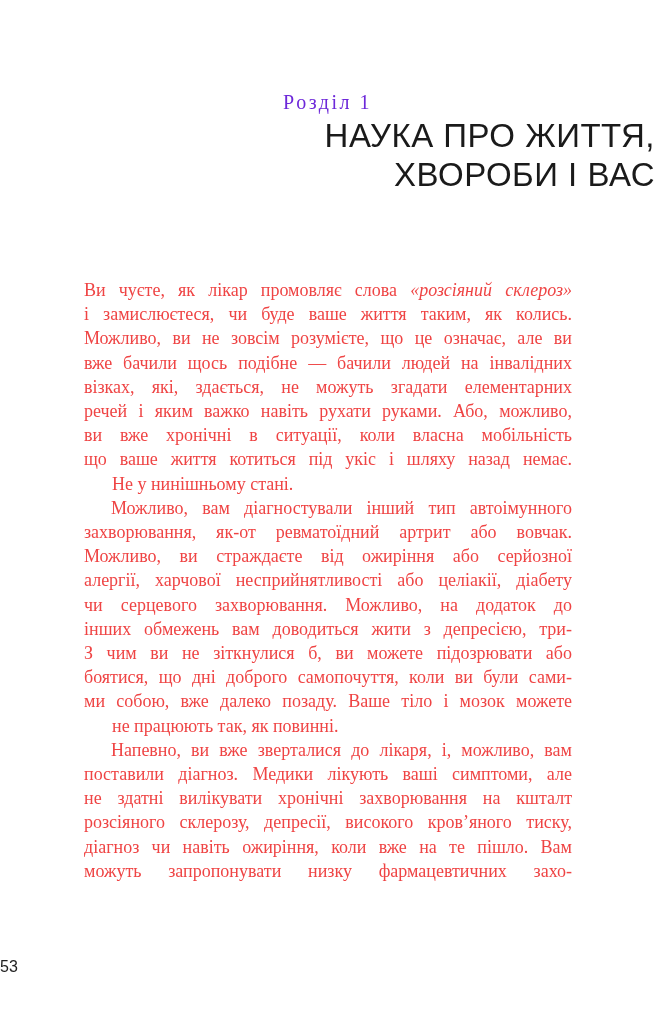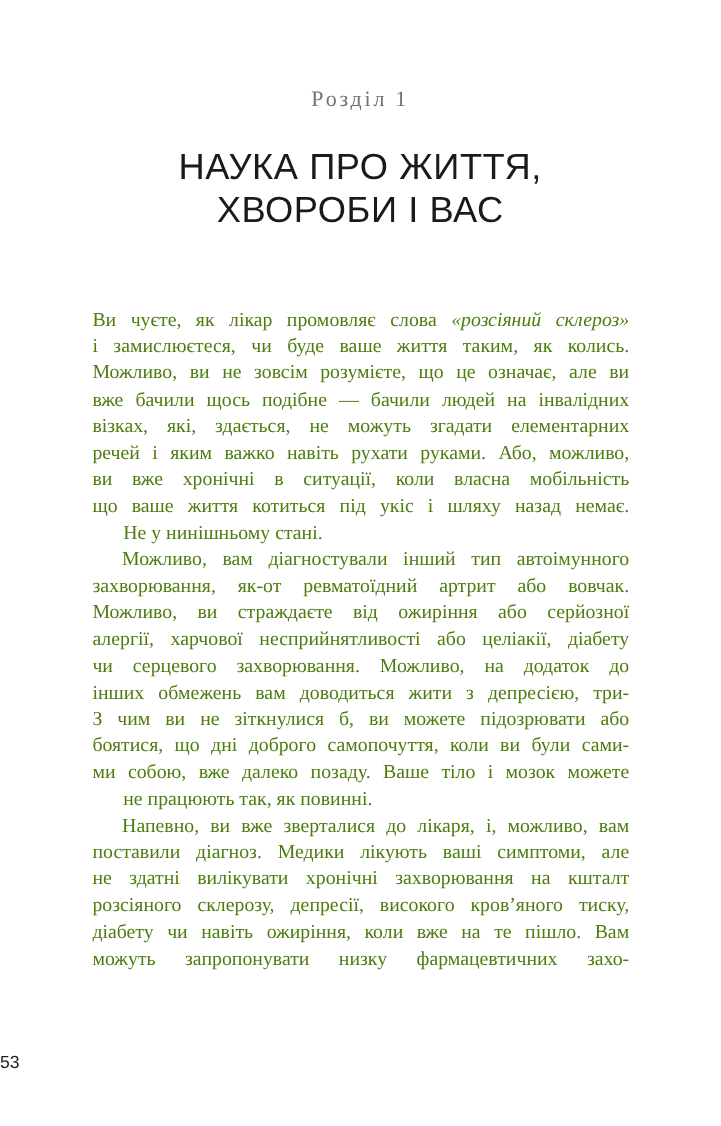--- a/index.html
+++ b/index.html
@@ -9,49 +9,49 @@
     width: 655px;
     height: 1024px;
     background: #ffffff;
     color: #181818;
     font-family: "Liberation Serif", serif;
     overflow: hidden;
     margin: 0 auto;
   }
   .chapter-label {
     position: absolute;
-    top: 79px;
+    top: 91px;
     left: 0;
     width: 100%;
     text-align: center;
     font-size: 20px;
     letter-spacing: 2.5px;
-    color: #737373;
+    color: #6d28d9;
   }
   .chapter-title {
     position: absolute;
-    top: 132px;
+    top: 116px;
     left: 0;
     width: 100%;
-    text-align: center;
+    text-align: right;
     font-family: "Liberation Sans", sans-serif;
     font-weight: 400;
     font-size: 33px;
     line-height: 39px;
     letter-spacing: 0.5px;
     color: #1a1a1a;
   }
   .body-text {
     position: absolute;
     top: 278px;
     left: 84px;
     width: 488px;
     font-size: 18px;
     line-height: 24.2px;
-    color: #4d7c0f;
+    color: #ef4444;
   }
   .line {
     text-align: justify;
     text-align-last: justify;
   }
   .line.indent { text-indent: 27px; }
   .line.last { text-align-last: left; margin-left: 28px; }
   .italic { font-style: italic; }
   .page-number {
     position: absolute;
@@ -93,19 +93,19 @@
       <div class="line"><span>чи серцевого захворювання. Можливо, на додаток до</span></div>
       <div class="line"><span>інших обмежень вам доводиться жити з депресією, три-</span></div>
       <div class="line"><span>З чим ви не зіткнулися б, ви можете підозрювати або</span></div>
       <div class="line"><span>боятися, що дні доброго самопочуття, коли ви були сами-</span></div>
       <div class="line"><span>ми собою, вже далеко позаду. Ваше тіло і мозок можете</span></div>
       <div class="line last"><span>не працюють так, як повинні.</span></div>
       <div class="line indent"><span>Напевно, ви вже зверталися до лікаря, і, можливо, вам</span></div>
       <div class="line"><span>поставили діагноз. Медики лікують ваші симптоми, але</span></div>
       <div class="line"><span>не здатні вилікувати хронічні захворювання на кшталт</span></div>
       <div class="line"><span>розсіяного склерозу, депресії, високого кров’яного тиску,</span></div>
-      <div class="line"><span>діабету чи навіть ожиріння, коли вже на те пішло. Вам</span></div>
+      <div class="line"><span>діагноз чи навіть ожиріння, коли вже на те пішло. Вам</span></div>
       <div class="line"><span>можуть запропонувати низку фармацевтичних захо-</span></div>
     </div>
 
   <div class="page-number">53</div>
 
 </div>
 
 </body></html>

